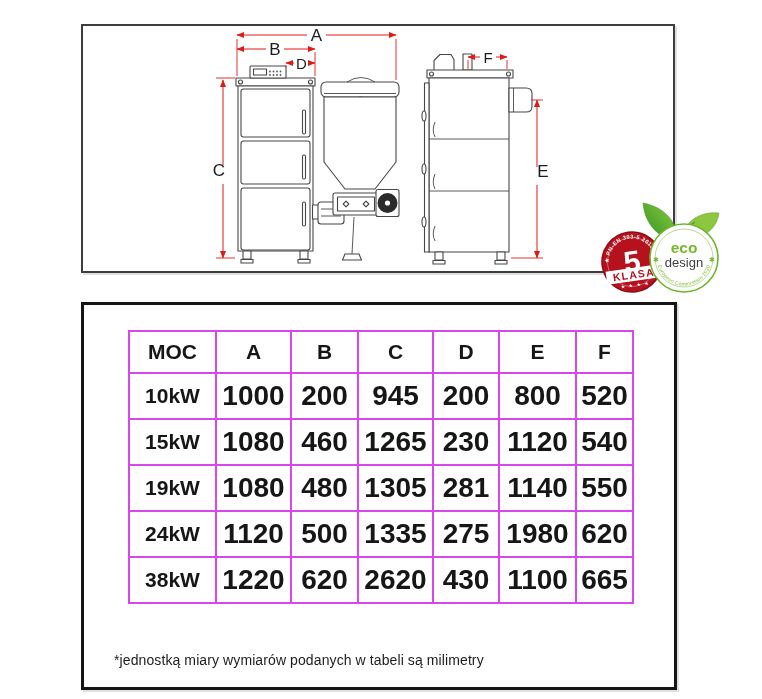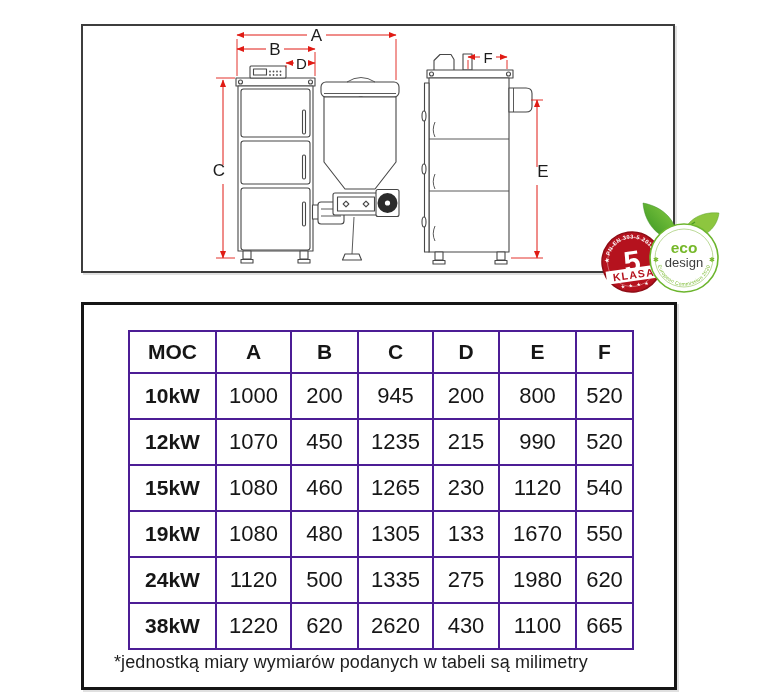--- a/index.html
+++ b/index.html
@@ -3,25 +3,25 @@
 <meta charset="utf-8">
 <style>
   html,body{margin:0;padding:0;background:#fff;}
   body{width:762px;height:699px;position:relative;font-family:"Liberation Sans",sans-serif;overflow:hidden;}
   .panel{position:absolute;background:#fff;box-sizing:border-box;}
   .panel-top{left:81px;top:24px;width:594px;height:249px;border:2px solid #3d3d3d;box-shadow:2px 2px 0 rgba(0,0,0,.12);}
   .panel-bottom{left:81px;top:302px;width:596px;height:388px;border:3px solid #151515;box-shadow:2px 2px 0 rgba(0,0,0,.12);}
   .drawing-svg{position:absolute;left:0;top:0;}
   .badges{position:absolute;left:598px;top:196px;width:128px;height:106px;z-index:5;}
   table.dims{position:absolute;left:44px;top:25px;border-collapse:collapse;table-layout:fixed;}
-  table.dims th,table.dims td{border:2px solid #4c1d95;text-align:center;vertical-align:middle;padding:0;color:#161616;background:#fff;}
+  table.dims th,table.dims td{border:2px solid #d946ef;text-align:center;vertical-align:middle;padding:0;color:#161616;background:#fff;}
   table.dims thead th{height:40px;font-size:21px;font-weight:bold;}
   table.dims tbody th{height:44px;font-size:21px;font-weight:bold;margin-left:31px;}
-  table.dims tbody td{height:44px;font-size:22px;font-weight:normal;}
-  .note{position:absolute;left:30px;top:347px;font-size:18px;color:#1d1d1d;letter-spacing:.1px;}
+  table.dims tbody td{height:44px;font-size:28px;font-weight:bold;}
+  .note{position:absolute;left:30px;top:347px;font-size:14px;color:#1d1d1d;letter-spacing:.1px;}
   .dr{stroke:#474747;stroke-width:1.1;fill:#fff;stroke-linejoin:round;}
   .dr2{stroke:#474747;stroke-width:0.9;fill:none;}
   .drf{fill:#555;stroke:none;}
   .dim{stroke:#e01b14;stroke-width:1;fill:none;}
   .ext{stroke:#e01b14;stroke-width:0.9;fill:none;}
   .dimlabel{fill:#1c1c1c;font-family:"Liberation Sans",sans-serif;}
 </style>
 </head>
 <body>
 
@@ -218,44 +218,35 @@
       <tr>
         <th>10kW</th>
         <td>1000</td>
         <td>200</td>
         <td>945</td>
         <td>200</td>
         <td>800</td>
         <td>520</td>
       </tr>
       <tr>
-        <th>12kW</th>
-        <td>1070</td>
-        <td>450</td>
-        <td>1235</td>
-        <td>215</td>
-        <td>990</td>
-        <td>520</td>
-      </tr>
-      <tr>
         <th>15kW</th>
         <td>1080</td>
         <td>460</td>
         <td>1265</td>
         <td>230</td>
         <td>1120</td>
         <td>540</td>
       </tr>
       <tr>
         <th>19kW</th>
         <td>1080</td>
         <td>480</td>
         <td>1305</td>
-        <td>133</td>
-        <td>1670</td>
+        <td>281</td>
+        <td>1140</td>
         <td>550</td>
       </tr>
       <tr>
         <th>24kW</th>
         <td>1120</td>
         <td>500</td>
         <td>1335</td>
         <td>275</td>
         <td>1980</td>
         <td>620</td>

